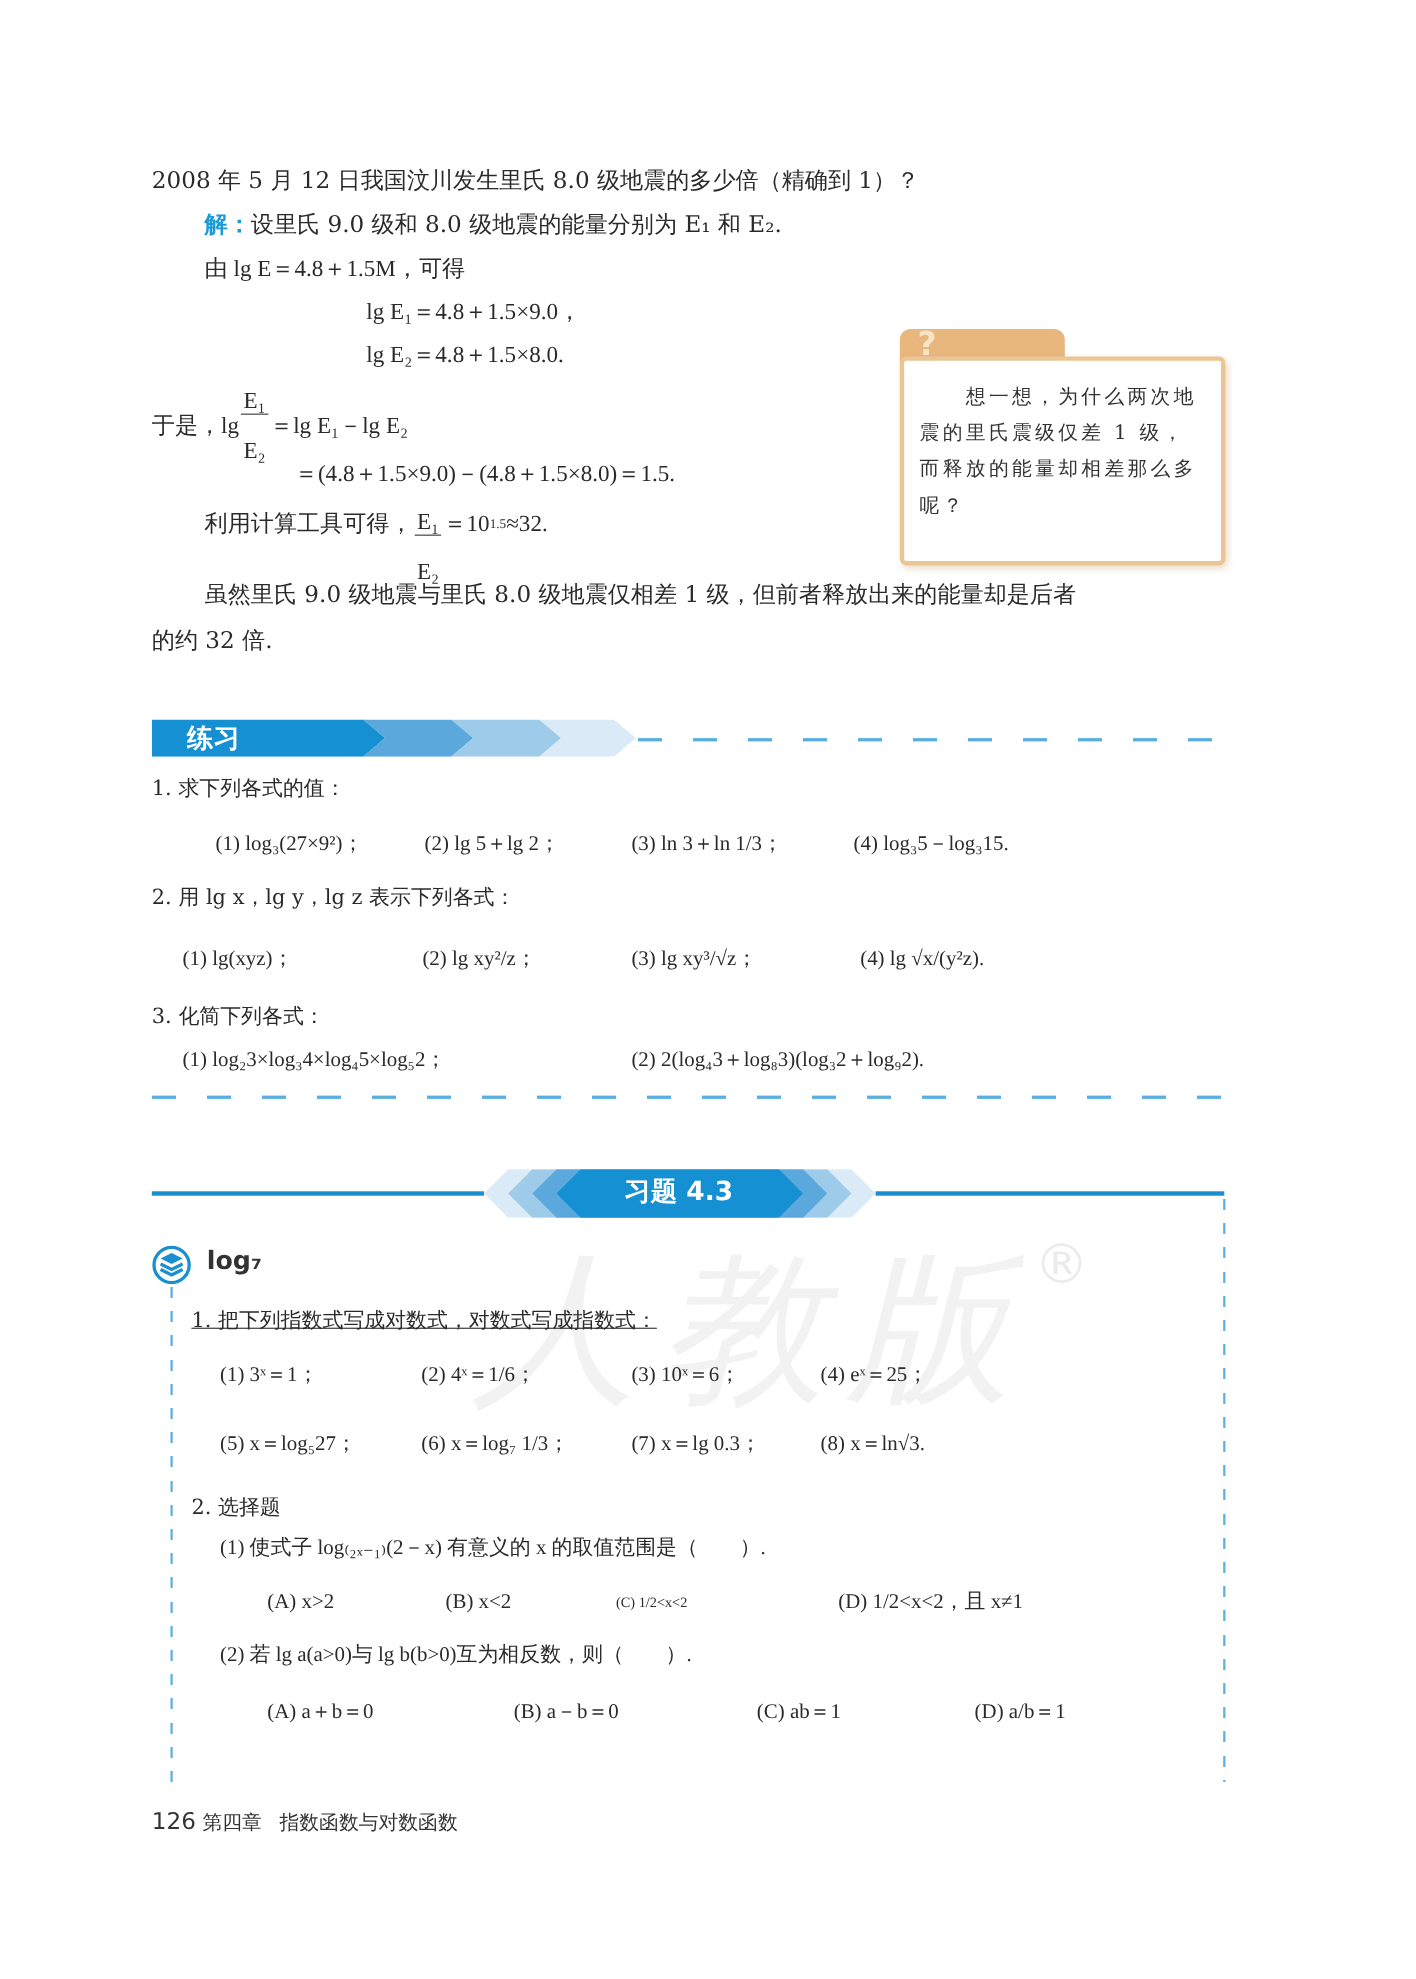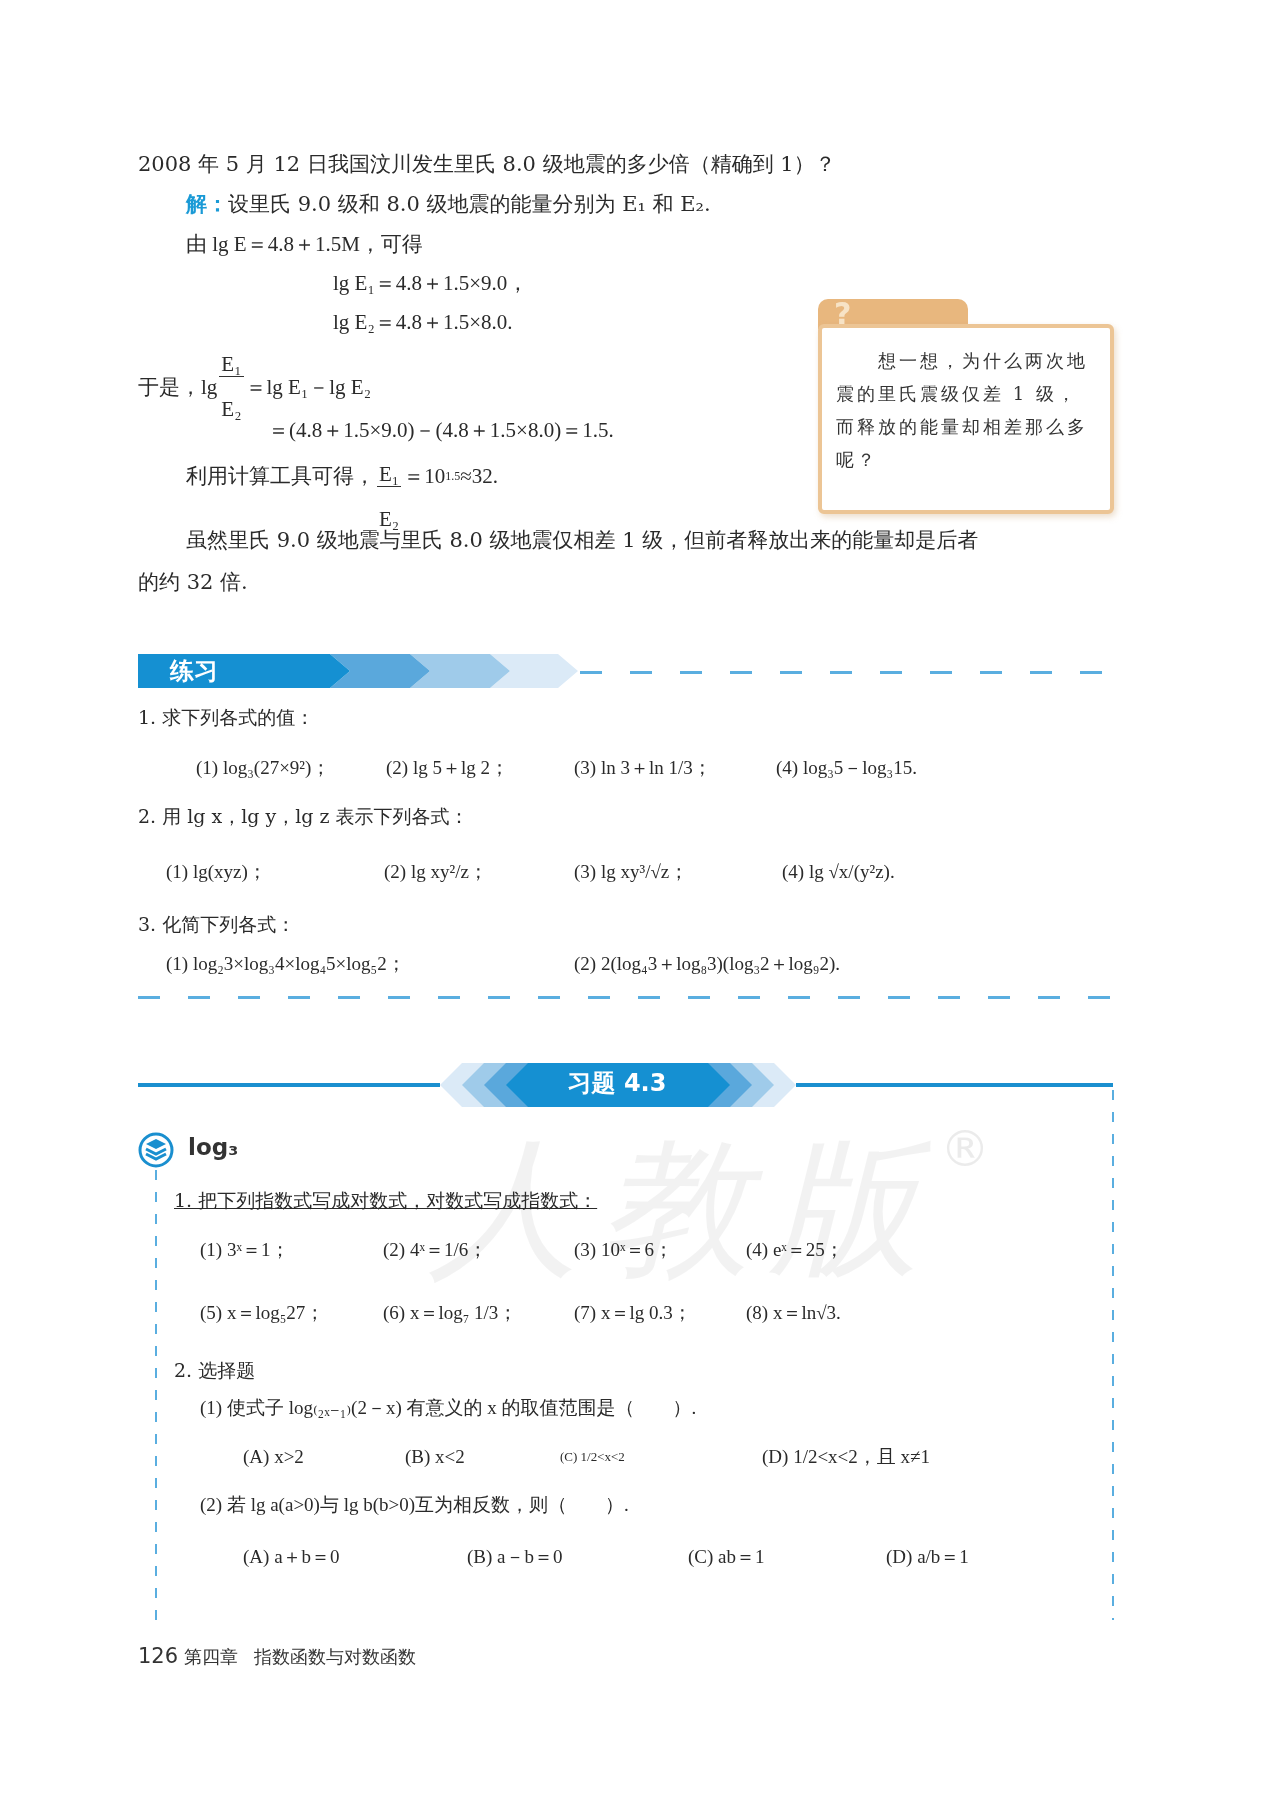--- a/index.html
+++ b/index.html
@@ -121,21 +121,21 @@
 
 <div class="dash-v" style="left:1112px;top:1090px;height:530px;"></div>
 <div class="dash-v" style="left:155px;top:1170px;height:450px;"></div>
 
 <svg class="abs" style="left:138px;top:1132px;" width="36" height="36" viewBox="0 0 36 36">
   <circle cx="18" cy="18" r="16" fill="#fff" stroke="#1a8fcf" stroke-width="3"></circle>
   <polygon points="18,7 28,12 18,17 8,12" fill="#1a8fcf"></polygon>
   <polyline points="8,17 18,22 28,17" fill="none" stroke="#1a8fcf" stroke-width="3"></polyline>
   <polyline points="8,22 18,27 28,22" fill="none" stroke="#1a8fcf" stroke-width="3"></polyline>
 </svg>
-<div class="sec-title">log₃</div>
+<div class="sec-title">log₇</div>
 
 <div class="abs t" style="left:174px;top:1186px;font-size:19px;text-decoration:underline;">1. 把下列指数式写成对数式，对数式写成指数式：</div>
 <div class="abs t math" style="left:200px;top:1236px;font-size:19px;">(1) 3ˣ＝1；</div>
 <div class="abs t math" style="left:383px;top:1236px;font-size:19px;">(2) 4ˣ＝1/6；</div>
 <div class="abs t math" style="left:574px;top:1236px;font-size:19px;">(3) 10ˣ＝6；</div>
 <div class="abs t math" style="left:746px;top:1236px;font-size:19px;">(4) eˣ＝25；</div>
 <div class="abs t math" style="left:200px;top:1299px;font-size:19px;">(5) x＝log₅27；</div>
 <div class="abs t math" style="left:383px;top:1299px;font-size:19px;">(6) x＝log₇ 1/3；</div>
 <div class="abs t math" style="left:574px;top:1299px;font-size:19px;">(7) x＝lg 0.3；</div>
 <div class="abs t math" style="left:746px;top:1299px;font-size:19px;">(8) x＝ln√3.</div>

